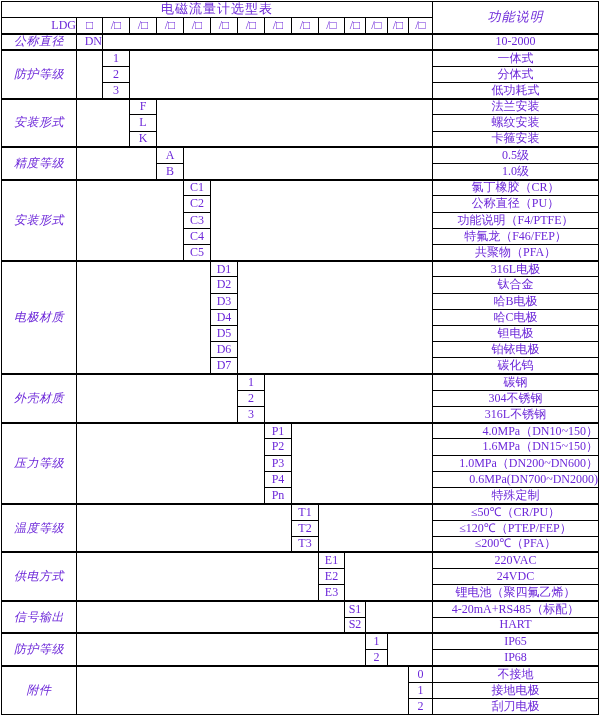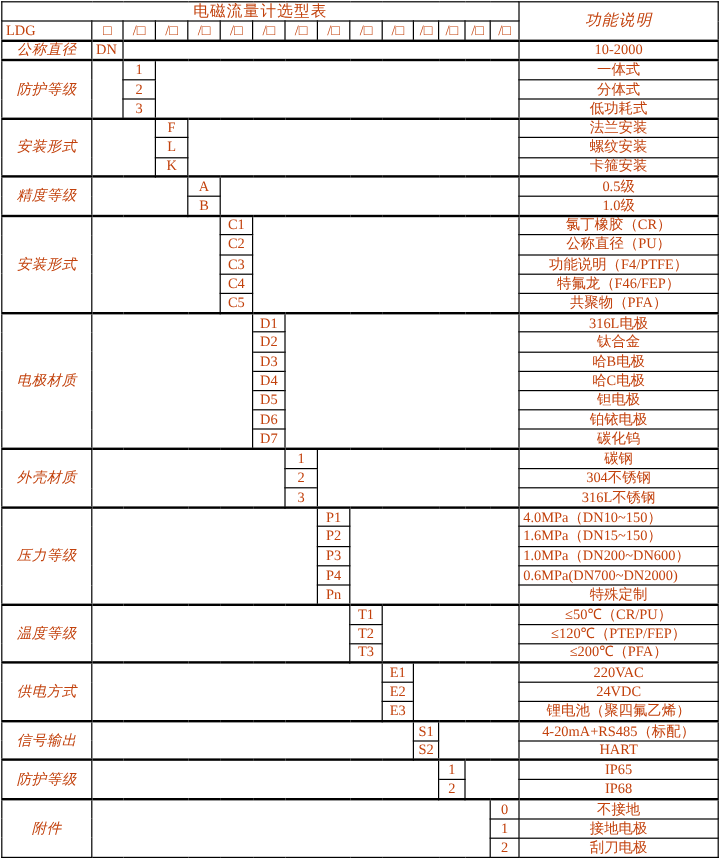--- a/index.html
+++ b/index.html
@@ -1,25 +1,25 @@
 <!DOCTYPE html>
 <html><head>
 <meta charset="utf-8">
 <style>
   html,body{margin:0;padding:0;background:#fff;}
   body{width:600px;height:716px;overflow:hidden;}
   table{border-collapse:collapse;table-layout:fixed;width:598px;height:714px;margin:1px;
-        font-family:"Liberation Serif", serif;color:#c2410c;}
+        font-family:"Liberation Serif", serif;color:#6d28d9;}
   td{border:1px solid #000;padding:0;font-size:12px;line-height:1.1;text-align:center;
      vertical-align:middle;overflow:hidden;white-space:nowrap;}
   tr{height:16px;}
   tr.gs > td{border-top:2px solid #000;}
   td.title-cell{font-size:13px;letter-spacing:1px;}
   td.desc-header{font-size:13px;letter-spacing:1px;font-style:italic;}
-  td.left{text-align:left;padding-left:3px;}
+  td.left{text-align:right;padding-left:3px;}
   td.cat{letter-spacing:0.5px;font-style:italic;}
   td.code{font-size:12px;}
 </style>
 </head>
 <body>
 
 <table id="selector-table">
   <colgroup>
     <col style="width:75px">
       <col style="width:26px">

